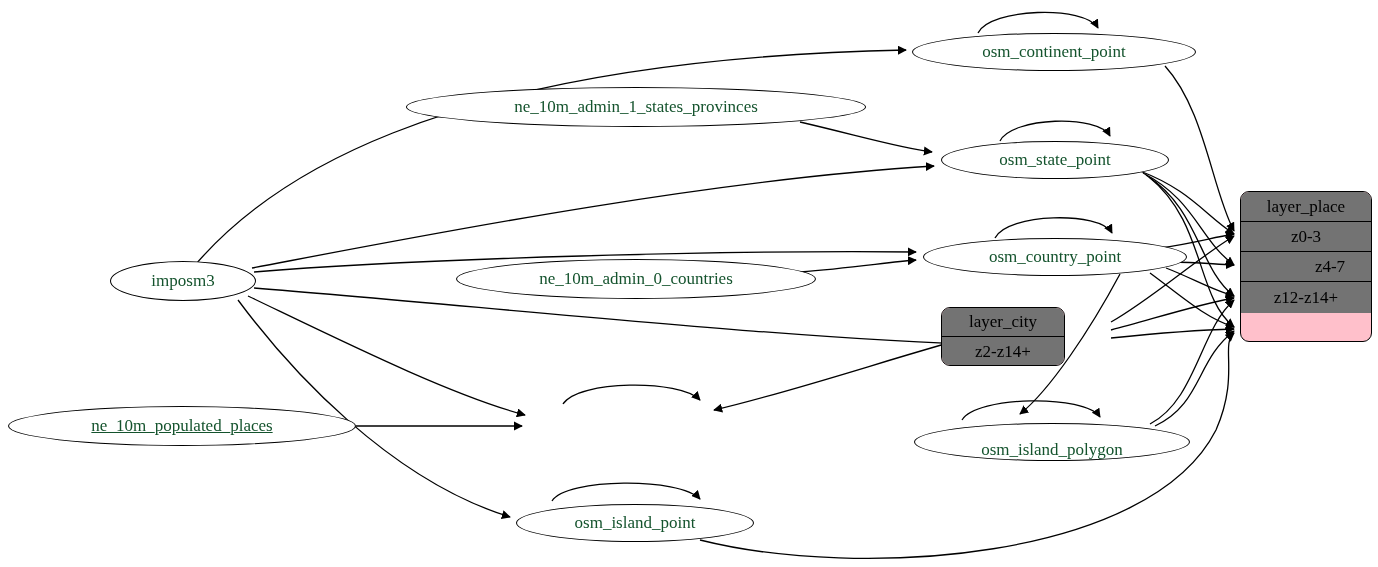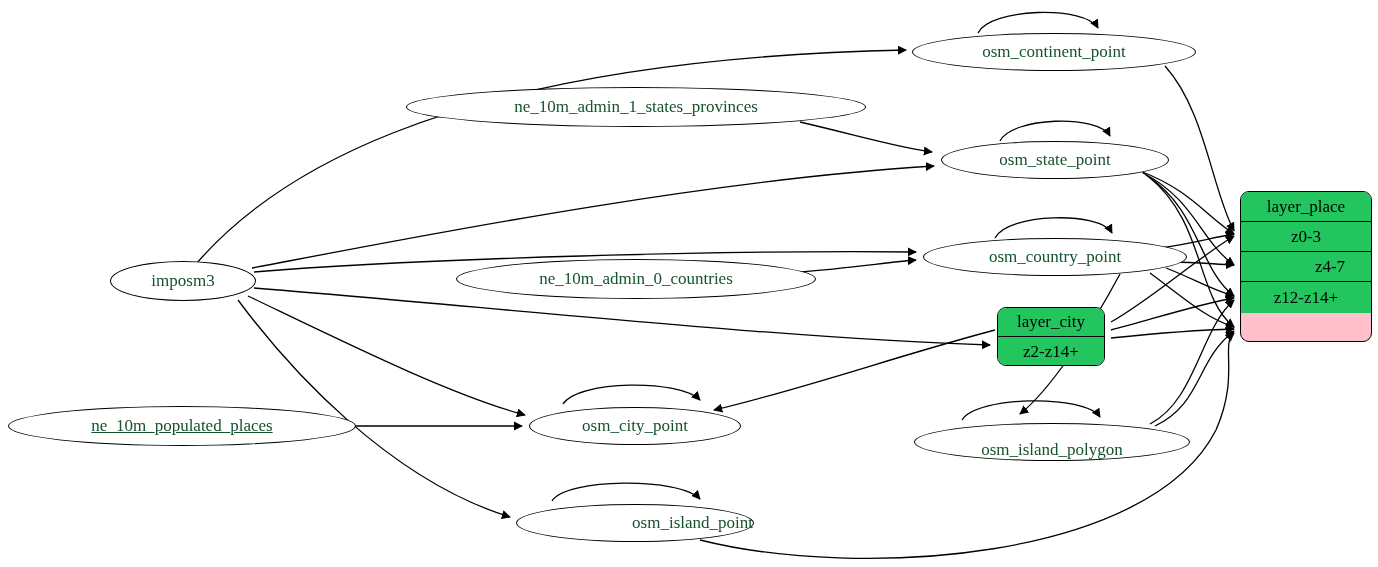--- a/index.html
+++ b/index.html
@@ -7,21 +7,21 @@
   #canvas{position:relative;width:1378px;height:567px;background:#ffffff;
           font-family:"Liberation Serif","DejaVu Serif",serif;overflow:hidden;}
   svg#edges{position:absolute;left:0;top:0;width:1378px;height:567px;}
   .node-ellipse{position:absolute;display:flex;align-items:center;justify-content:center;
                 border:1.2px solid #000;border-radius:50%;background:#fff;
                 font-size:17px;color:#14532d;white-space:nowrap;box-sizing:border-box;}
   .record{position:absolute;border:1.3px solid #000;border-radius:9px;background:#ffc0cb;
           overflow:hidden;box-sizing:border-box;}
   .record .cell{display:flex;align-items:center;justify-content:center;
                 font-size:17px;color:#000;white-space:nowrap;box-sizing:border-box;
-                border-bottom:1.3px solid #000;background:#22c55e;}
+                border-bottom:1.3px solid #000;background:#737373;}
   .record .cell:last-child{border-bottom:none;}
 </style>
 </head>
 <body>
 
 <div id="canvas">
 
   <svg id="edges" viewBox="0 0 1378 567" xmlns="http://www.w3.org/2000/svg">
     <defs>
       <marker id="arrow" viewBox="0 0 10 10" refX="9" refY="5" markerWidth="7" markerHeight="7" orient="auto-start-reverse">
@@ -103,25 +103,22 @@
   </div>
 
   <div class="node-ellipse" style="left:941px;top:141px;width:228px;height:38px;font-family:Liberation Serif, serif;">
     <span>osm_state_point</span>
   </div>
 
   <div class="node-ellipse" style="left:923px;top:238px;width:264px;height:38px;">
     <span>osm_country_point</span>
   </div>
 
-  <div class="node-ellipse" style="left:529px;top:407px;width:212px;height:38px;">
-    <span>osm_city_point</span>
-  </div>
 
-  <div class="node-ellipse" style="left:516px;top:504px;width:238px;height:38px;justify-content:flex-end;">
+  <div class="node-ellipse" style="left:516px;top:504px;width:238px;height:38px;">
     <span>osm_island_point</span>
   </div>
 
   <div class="node-ellipse" style="left:914px;top:423px;width:276px;height:38px;align-items:flex-end;">
     <span>osm_island_polygon</span>
   </div>
 
   <div class="record" style="left:1240px;top:191px;width:132px;height:151px;">
     <div class="cell" style="height:30px;">
         <span>layer_place</span>
@@ -130,21 +127,21 @@
         <span>z0-3</span>
       </div>
     <div class="cell" style="height:30px;padding-left:48px;">
         <span>z4-7</span>
       </div>
     <div class="cell" style="height:31px;">
         <span>z12-z14+</span>
       </div>
   </div>
 
-  <div class="record" style="left:997px;top:307px;width:108px;height:59px;">
+  <div class="record" style="left:941px;top:307px;width:124px;height:59px;">
     <div class="cell" style="height:29px;">
         <span>layer_city</span>
       </div>
     <div class="cell" style="height:30px;align-items:center;">
         <span>z2-z14+</span>
       </div>
   </div>
 
 </div>
 

